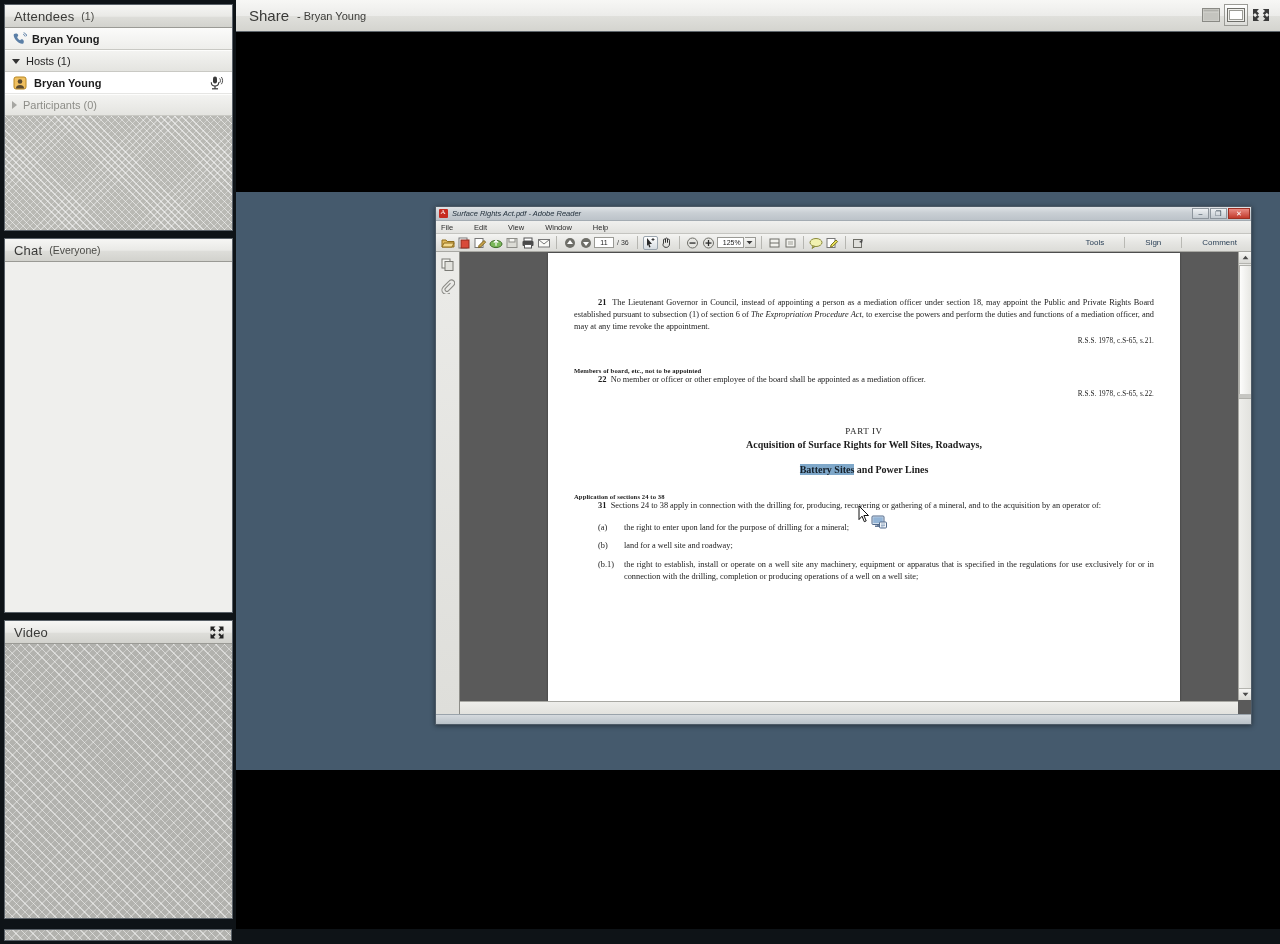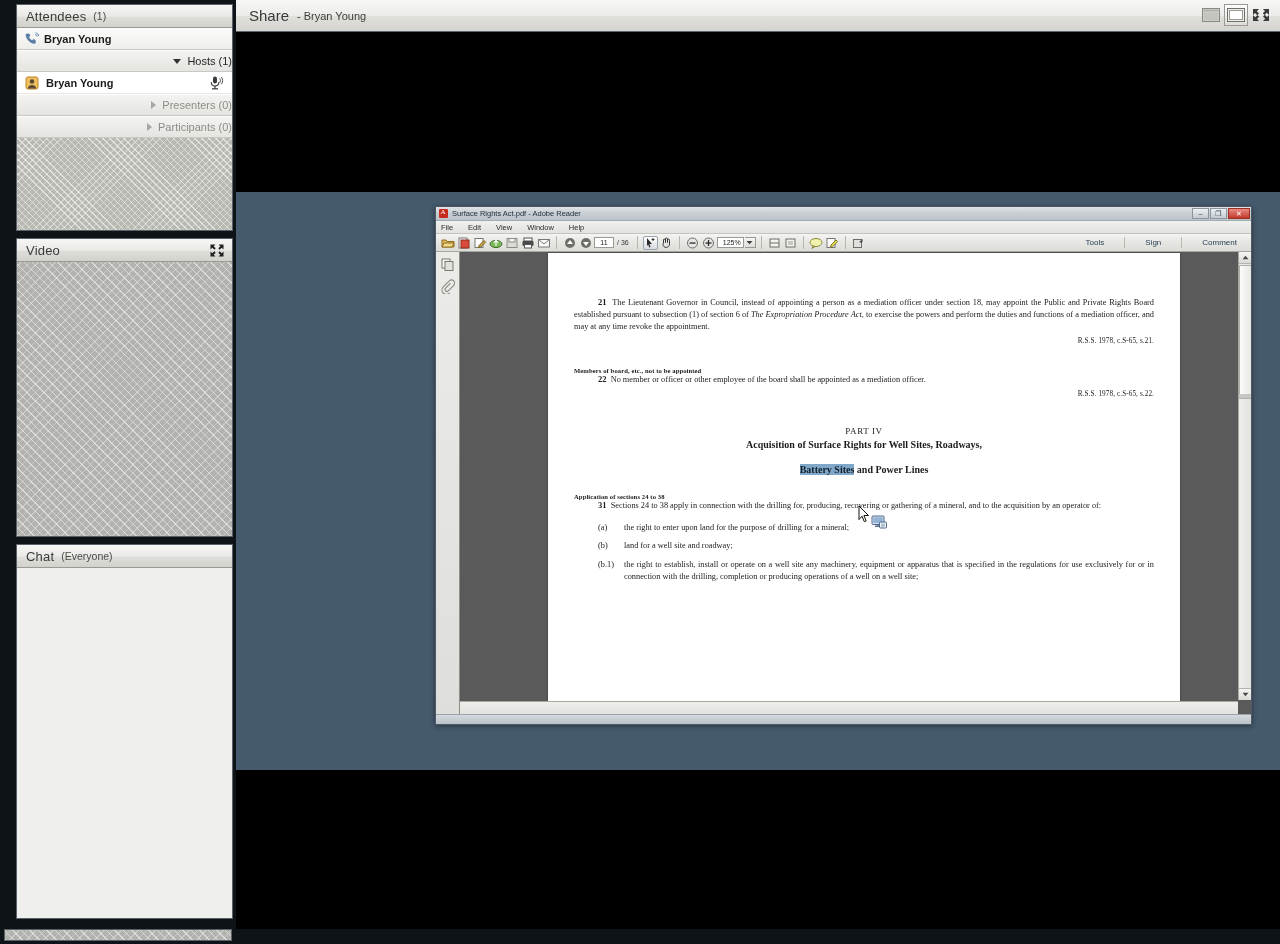--- a/index.html
+++ b/index.html
@@ -17,21 +17,20 @@
     width: 236px; height: 929px;
     background: #0e1317;
     padding: 4px 3px 3px 4px;
     display: flex; flex-direction: column;
   }
   .pod {
     background: #f2f2f0;
     border: 1px solid #5a6168;
     display: flex; flex-direction: column;
     margin-bottom: 7px;
-    margin-left: 12px;
   }
   .pod-header {
     height: 23px;
     background: linear-gradient(to bottom, #f6f6f4 0%, #e9e9e6 52%, #dededa 53%, #d2d2cd 100%);
     border-bottom: 1px solid #9a9a95;
     display: flex; align-items: center;
     padding: 0 6px 0 9px;
     position: relative;
   }
   .pod-title { font-size: 13px; color: #3a3a38; letter-spacing: .2px; }
@@ -51,21 +50,20 @@
     background: linear-gradient(to bottom,#fbfbfa,#eeeeeb);
     border-bottom: 1px solid #c9c9c4;
   }
   .att-group {
     height: 22px; display: flex; align-items: center;
     padding-left: 5px; font-size: 11px;
     background: linear-gradient(to bottom,#f3f3f1,#e4e4e0);
     border-bottom: 1px solid #c9c9c4;
     border-top: 1px solid #fdfdfc;
     color: #262626;
-    justify-content: flex-end;
   }
   .att-group.empty { color: #8d8d88; }
   .tri {
     width: 0; height: 0; margin-right: 6px; margin-left: 2px;
   }
   .tri-down { border-left: 4px solid transparent; border-right: 4px solid transparent; border-top: 5px solid #333; }
   .tri-right { border-top: 4px solid transparent; border-bottom: 4px solid transparent; border-left: 5px solid #a6a6a2; }
   .att-ico { width: 16px; height: 14px; margin-right: 5px; position: relative; flex: none; }
   .att-name { font-size: 11px; }
   .att-row.indent { padding-left: 8px; }
@@ -123,31 +121,31 @@
     background: linear-gradient(to bottom,#dfe3e6 0%,#c9cfd4 45%,#bcc3c9 100%);
     border-bottom: 1px solid #a3abb2;
     display: flex; align-items: center; padding-left: 3px;
     position: relative;
   }
   .pdf-ico {
     width: 9px; height: 9px; background: #c72c21; border-radius: 1px;
     margin-right: 4px; flex: none; position: relative;
   }
   .pdf-ico::after { content:"A"; position:absolute; left:1.5px; top:-1px; font-size:7px; color:#fff; font-family:"Liberation Serif",serif; }
-  .pdf-title { font-size: 7.5px; color: #22303c; white-space: nowrap; }
+  .pdf-title { font-size: 7.5px; color: #22303c; white-space: nowrap; font-style: italic; }
   .winbtns { position: absolute; right: 1px; top: 1px; display: flex; gap: 1px; }
   .wb { width: 17px; height: 11px; border: 1px solid #8d959c; background: linear-gradient(to bottom,#eef1f3,#c3cad0);
         font-size: 7px; color: #2a3a46; display:flex; align-items:center; justify-content:center; cursor:pointer; }
   .wb.close { background: linear-gradient(to bottom,#e98b83,#c23a2c); border-color:#9d2f22; color:#fff; width:22px; }
 
   .pdf-menubar {
     height: 13px; flex: none;
     background: linear-gradient(to bottom,#f0f0ee,#e2e2df);
     border-bottom: 1px solid #c4c4c0;
-    display: flex; align-items: center; padding-left: 5px; gap: 15px;
+    display: flex; align-items: center; padding-left: 5px; gap: 21px;
   }
   .pdf-menu { font-size: 7.5px; color: #2b2b2b; cursor: pointer; }
 
   .pdf-toolbar {
     height: 18px; flex: none;
     background: linear-gradient(to bottom,#f4f4f2 0%,#e6e6e3 50%,#dcdcd8 100%);
     border-bottom: 1px solid #a8a8a3;
     display: flex; align-items: center; padding: 0 4px;
     position: relative; gap: 1px;
   }
@@ -274,55 +272,51 @@
             <svg width="16" height="15" viewBox="0 0 16 15">
               <rect x="5" y="1.5" width="4" height="7" rx="2" fill="#3a3a3a"></rect>
               <path d="M3.3 7.2c0 2.2 1.6 3.8 3.7 3.8s3.7-1.6 3.7-3.8" stroke="#3a3a3a" fill="none" stroke-width="1.1"></path>
               <rect x="6.4" y="11" width="1.2" height="2.6" fill="#3a3a3a"></rect>
               <rect x="4" y="13.2" width="6" height="1.2" fill="#3a3a3a"></rect>
               <path d="M11.6 3.4c1.1 1 1.1 3.4 0 4.5M13.3 2c1.7 1.6 1.7 5.6 0 7.2" stroke="#3a3a3a" fill="none" stroke-width=".9"></path>
             </svg>
           </span>
         </div>
 
-        <div class="att-group empty">
-          <span class="tri tri-right"></span>
-          <span>Presenters (0)</span>
-        </div>
 
         <div class="att-group empty">
           <span class="tri tri-right"></span>
           <span>Participants (0)</span>
         </div>
 
         <div class="att-fill"></div>
       </div>
+    </div>
+
+    <div class="pod chat-pod">
+      <div class="pod-header">
+        <span class="pod-title">Chat</span>
+        <span class="pod-sub">(Everyone)</span>
+      </div>
+      <div class="pod-body chat-body"></div>
     </div>
 
     <div class="pod video-pod">
       <div class="pod-header">
         <span class="pod-title">Video</span>
         <span class="pod-hdr-btn">
           <svg width="16" height="15" viewBox="0 0 16 15">
             <path d="M1.5 1.5h5l-1.8 1.8 2 2-1.4 1.4-2-2L1.5 6.5z" fill="#222"></path>
             <path d="M14.5 1.5v5l-1.8-1.8-2 2-1.4-1.4 2-2L9.5 1.5z" fill="#222"></path>
             <path d="M1.5 13.5v-5l1.8 1.8 2-2 1.4 1.4-2 2 1.8 1.8z" fill="#222"></path>
             <path d="M14.5 13.5h-5l1.8-1.8-2-2 1.4-1.4 2 2 1.8-1.8z" fill="#222"></path>
           </svg>
         </span>
       </div>
       <div class="pod-body video-body"></div>
-    </div>
-
-    <div class="pod chat-pod">
-      <div class="pod-header">
-        <span class="pod-title">Chat</span>
-        <span class="pod-sub">(Everyone)</span>
-      </div>
-      <div class="pod-body chat-body"></div>
     </div>
   </div>
 
   <div class="share-wrap">
     <div class="share-header">
       <span class="share-title">Share</span>
       <span class="share-user">- Bryan Young</span>
       <span class="share-btns">
         <span class="share-btn">
           <svg width="22" height="20" viewBox="0 0 22 20">

